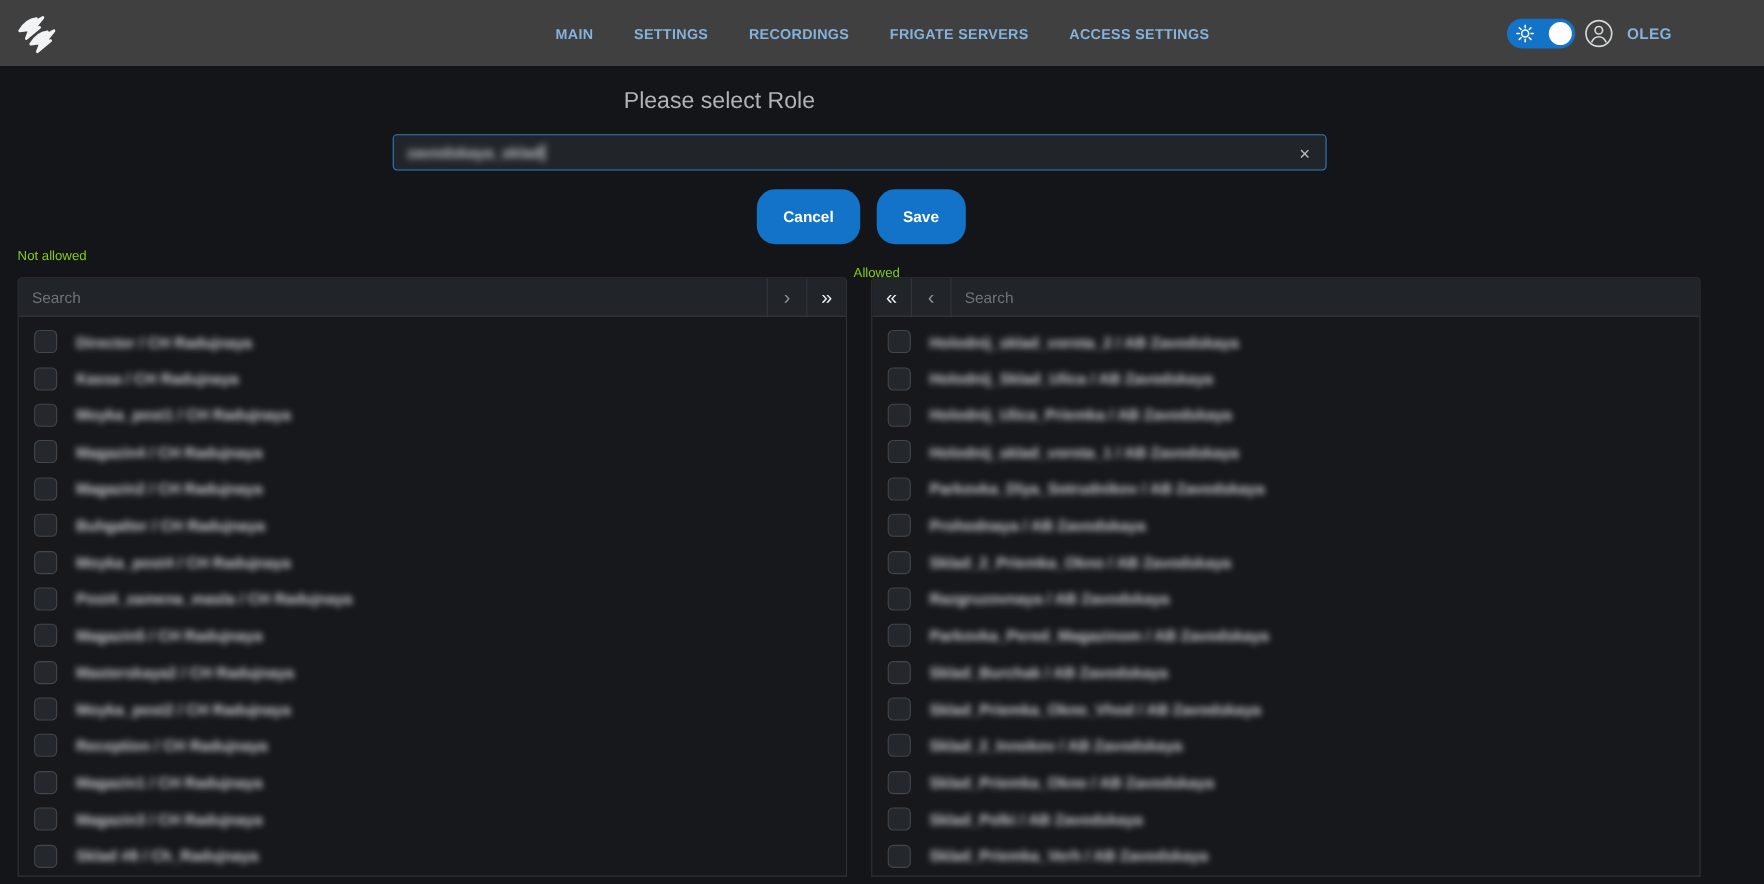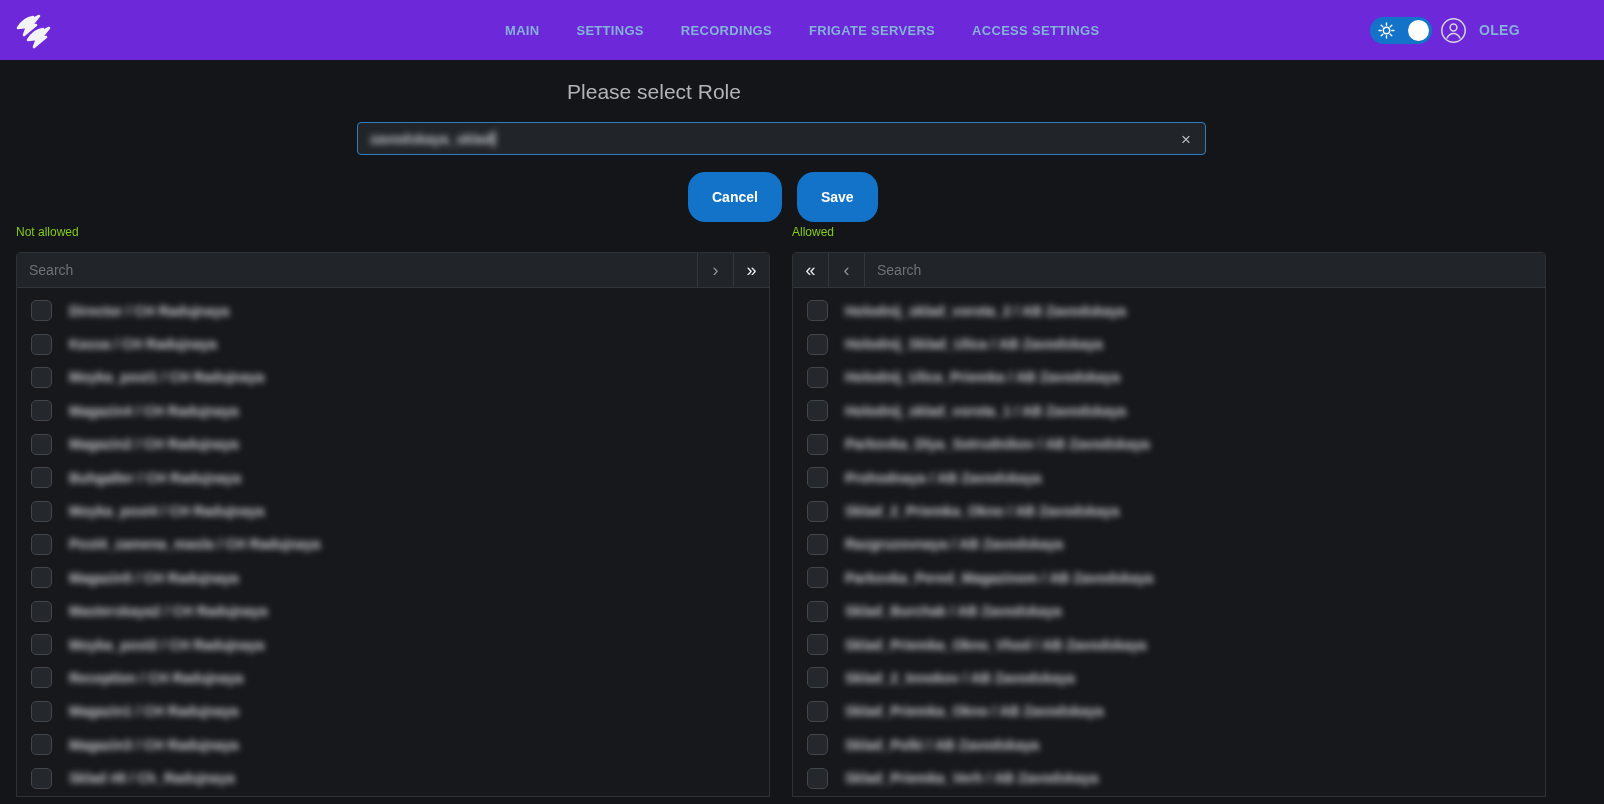--- a/index.html
+++ b/index.html
@@ -1,21 +1,21 @@
 <!DOCTYPE html>
 <html><head>
 <meta charset="utf-8">
 <style>
   * { margin:0; padding:0; box-sizing:border-box; }
   html,body { width:1604px; height:804px; overflow:hidden; background:#141519; }
   body { font-family:"Liberation Sans", sans-serif; }
   #app { position:absolute; width:1604px; height:804px; background:#141519; overflow:hidden; }
 
   
-  .nav { position:absolute; left:0; top:0; width:1604px; height:60px; background:#6d28d9; }
+  .nav { position:absolute; left:0; top:0; width:1604px; height:60px; background:#404040; }
   .logo { position:absolute; left:12px; top:6px; width:48px; height:48px; cursor:pointer; }
   .nav-links { position:absolute; left:505px; top:0; height:60px; display:flex; align-items:center; gap:37px; }
   .nav-link { color:#84b2da; font-size:13px; font-weight:700; letter-spacing:.3px; text-decoration:none; cursor:pointer; white-space:nowrap; }
   .nav-right { position:absolute; left:1370px; top:0; height:60px; display:flex; align-items:center; gap:8px; }
   .toggle { position:relative; width:62px; height:27px; border-radius:14px; background:#1273c8; cursor:pointer; flex:0 0 auto; }
   .toggle .sun { position:absolute; left:8px; top:5px; }
   .toggle .knob { position:absolute; right:3px; top:3px; width:21px; height:21px; border-radius:50%; background:#ffffff; }
   .user-wrap { display:flex; align-items:center; gap:12px; cursor:pointer; }
   .username { color:#84b2da; font-size:14px; font-weight:700; letter-spacing:.3px; }
 
@@ -192,21 +192,21 @@
           <span class="cam-label">Magazin3 / CH Radujnaya</span>
         </li>
 
         <li class="cam-row">
           <span class="checkbox"></span>
           <span class="cam-label">Sklad #8 / Ch_Radujnaya</span>
         </li>
       </ul>
   </div>
 
-  <div class="panel-header" style="left:792px;">Allowed</div>
+  <div class="panel-header" style="left:776px;margin-top:16px;">Allowed</div>
   <div class="panel panel-right" style="left:792px;">
     <div class="search-row">
       <div class="cell-btn bright">«</div>
       <div class="cell-btn dim">‹</div>
       <input class="search-input" placeholder="Search" style="">
     </div>
     <ul class="cam-list">
 
         <li class="cam-row">
           <span class="checkbox"></span>

